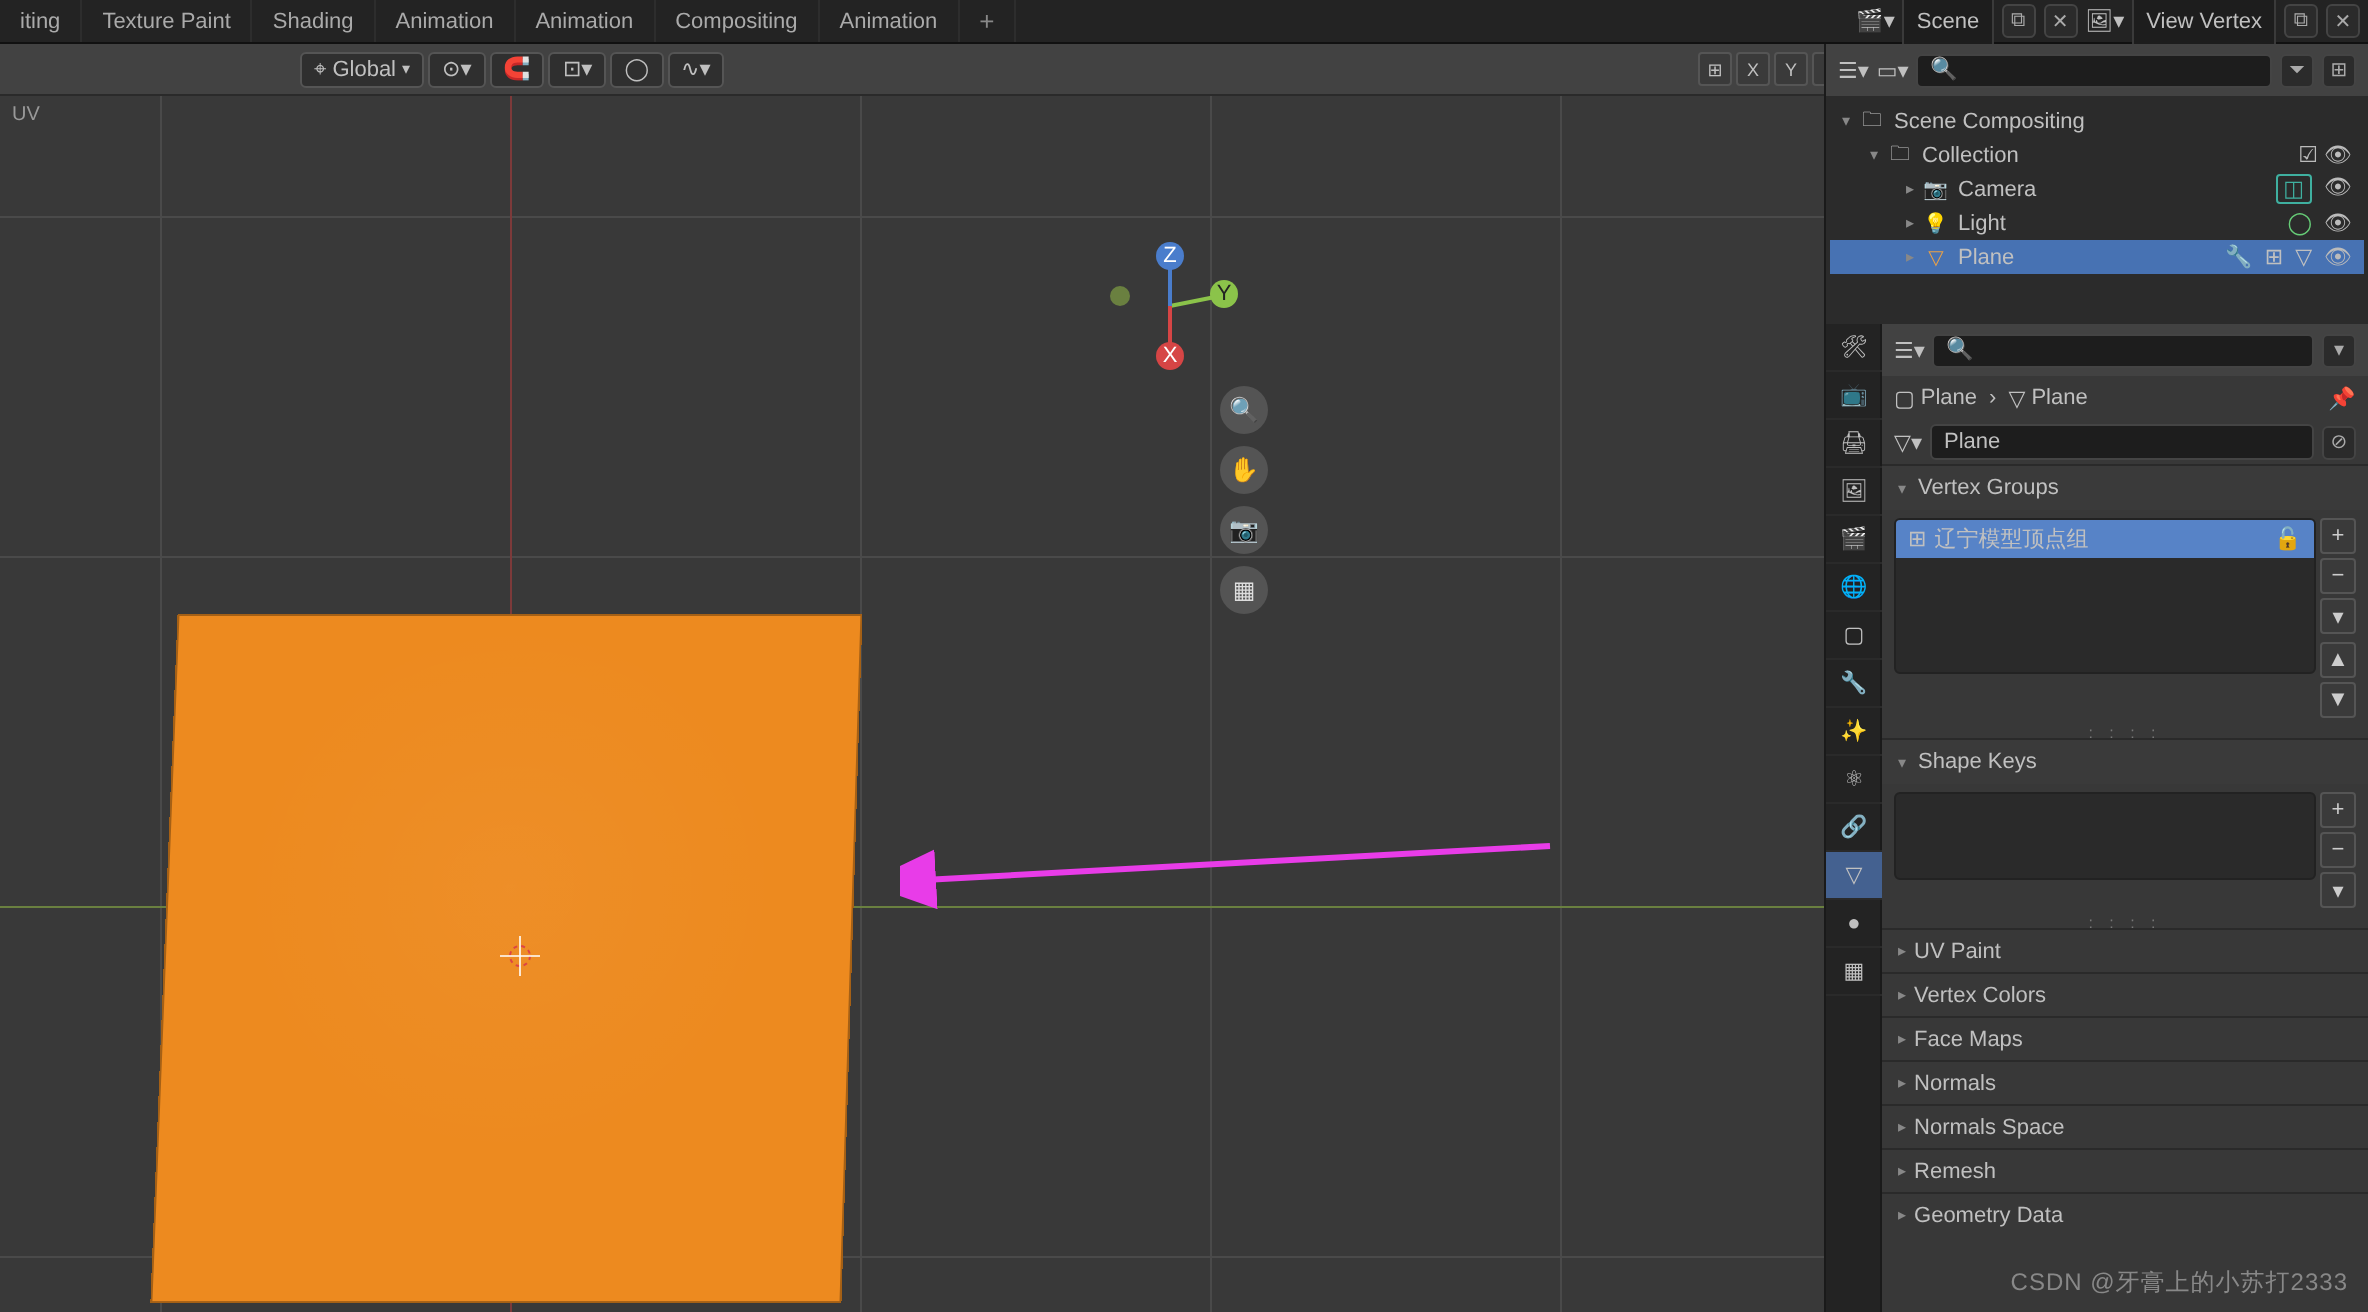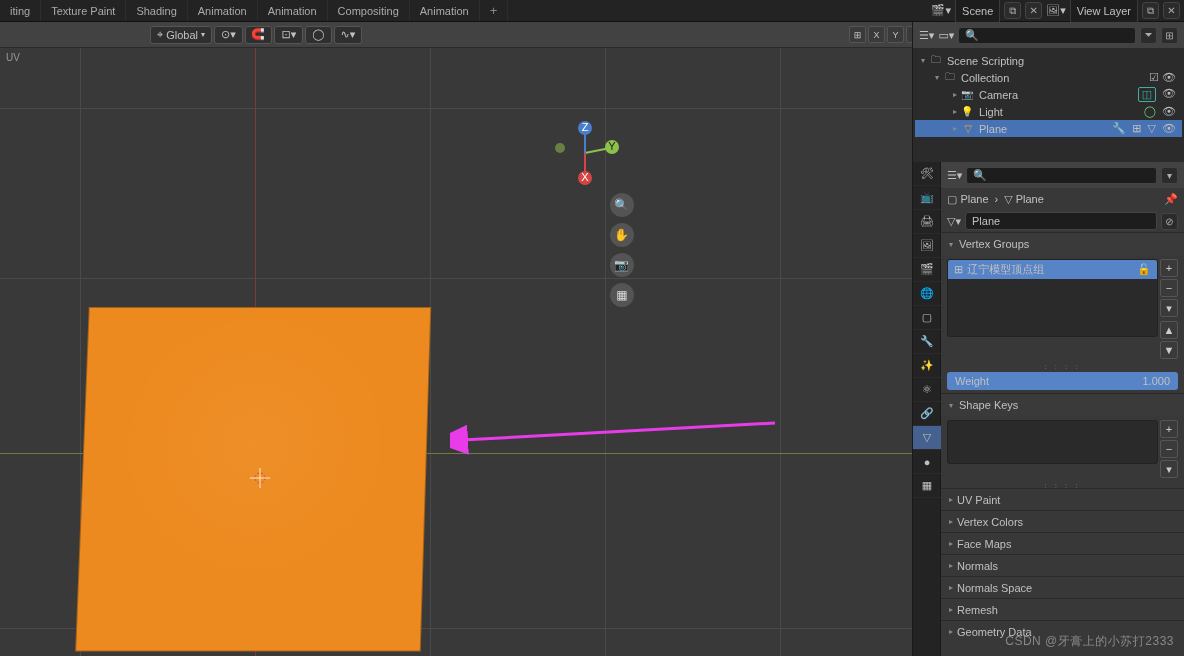--- a/index.html
+++ b/index.html
@@ -87,21 +87,21 @@
   </div>
   <div class="top-right">
     <span class="small-ico">🎬▾</span>
     <div class="scene-box">
         <span>Scene</span>
       </div>
     <div class="icon-btn">⧉</div>
     <div class="icon-btn">✕</div>
     <span class="small-ico">🖼▾</span>
     <div class="layer-box">
-        <span>View Layer</span>
+        <span>View Vertex</span>
       </div>
     <div class="icon-btn">⧉</div>
     <div class="icon-btn">✕</div>
   </div>
 </div>
 
 <div class="header2">
   <div class="header2-left">
     <div class="pill">
         <span>⌖</span>
@@ -188,21 +188,21 @@
     <span>☰▾</span>
     <span>▭▾</span>
     <input class="search-input" placeholder="🔍" style="">
     <div class="icon-btn">⏷</div>
     <div class="icon-btn">⊞</div>
   </div>
   <div class="outliner">
     <div class="tree-row">
         <span class="tri">▾</span>
         <span class="tree-ico">🗀</span>
-        <span>Scene Scripting</span>
+        <span>Scene Compositing</span>
       </div>
     <div class="tree-row indent1">
         <span class="tri">▾</span>
         <span class="tree-ico">🗀</span>
         <span>Collection</span>
         <span class="eye">☑ 👁</span>
       </div>
     <div class="tree-row indent2">
         <span class="tri">▸</span>
         <span class="tree-ico" style="color:#e6a04a">📷</span>
@@ -283,24 +283,20 @@
         <div class="list-btns">
           <div class="list-btn">+</div>
           <div class="list-btn">−</div>
           <div class="list-btn">▾</div>
           <div style="flex:1"></div>
           <div class="list-btn">▲</div>
           <div class="list-btn">▼</div>
         </div>
       </div>
       <div class="drag">: : : :</div>
-      <div class="weight-field">
-        <span>Weight</span>
-        <span class="val">1.000</span>
-      </div>
     </div>
 
     <div class="panel-section">
       <div class="section-hdr">
           <span class="tri">▾</span>
           <span>Shape Keys</span>
         </div>
       <div class="shapekeys-box">
         <div class="shapekeys-inner"></div>
         <div class="list-btns">

